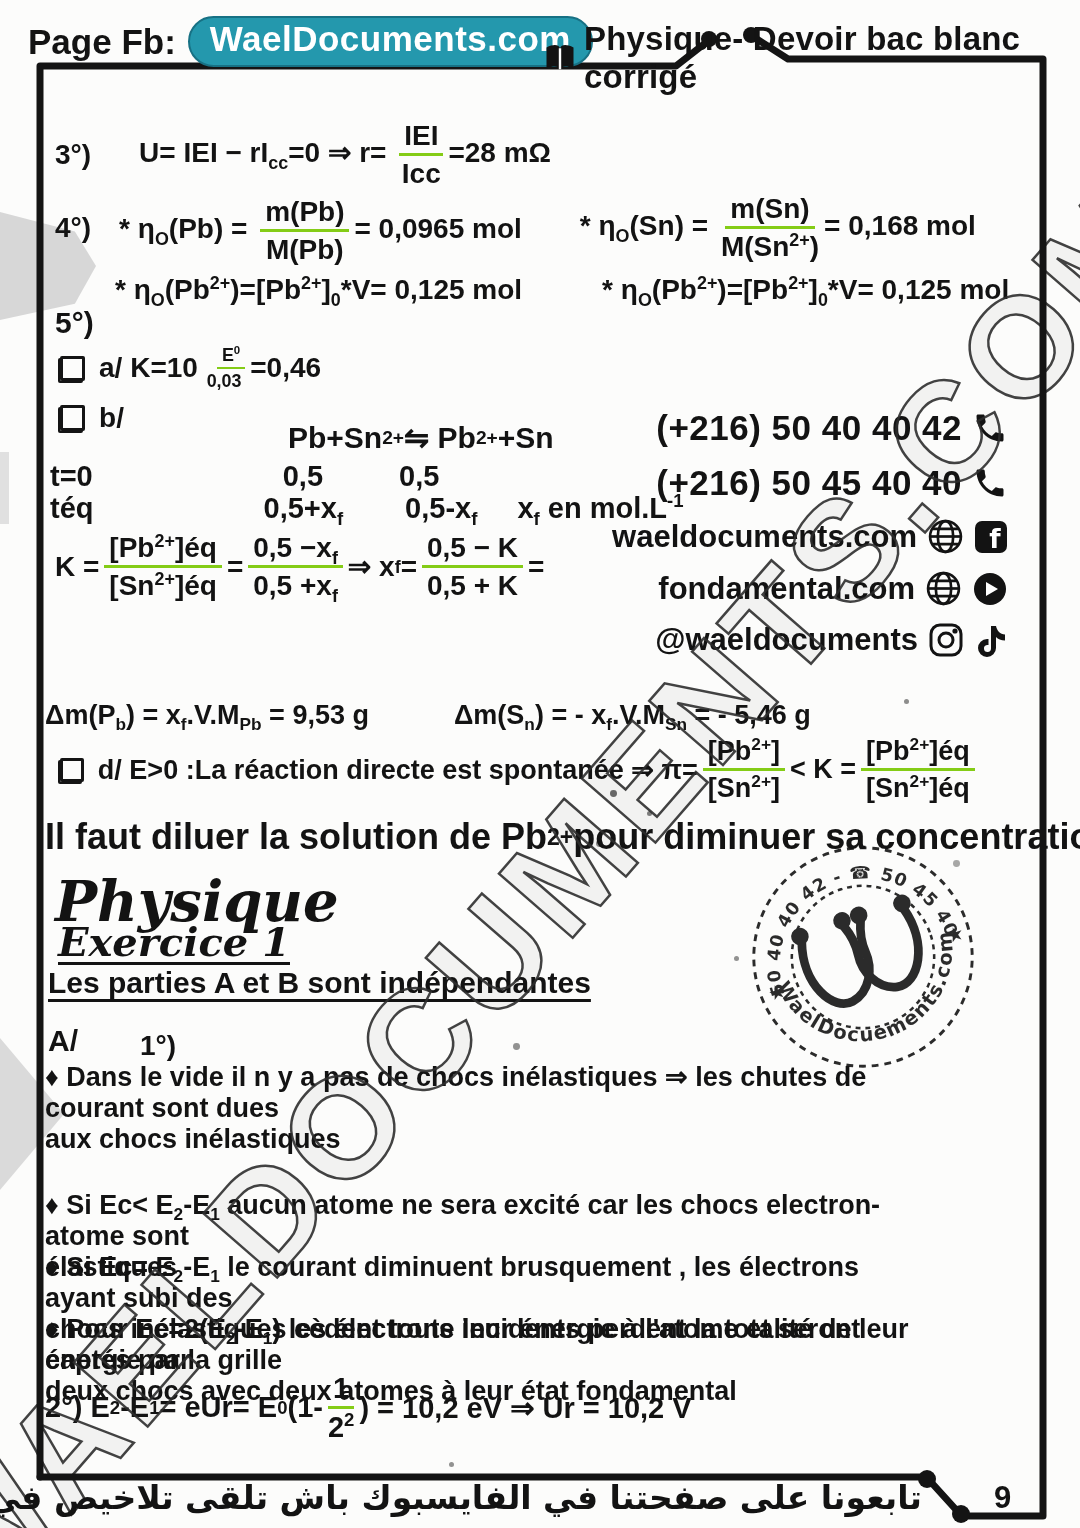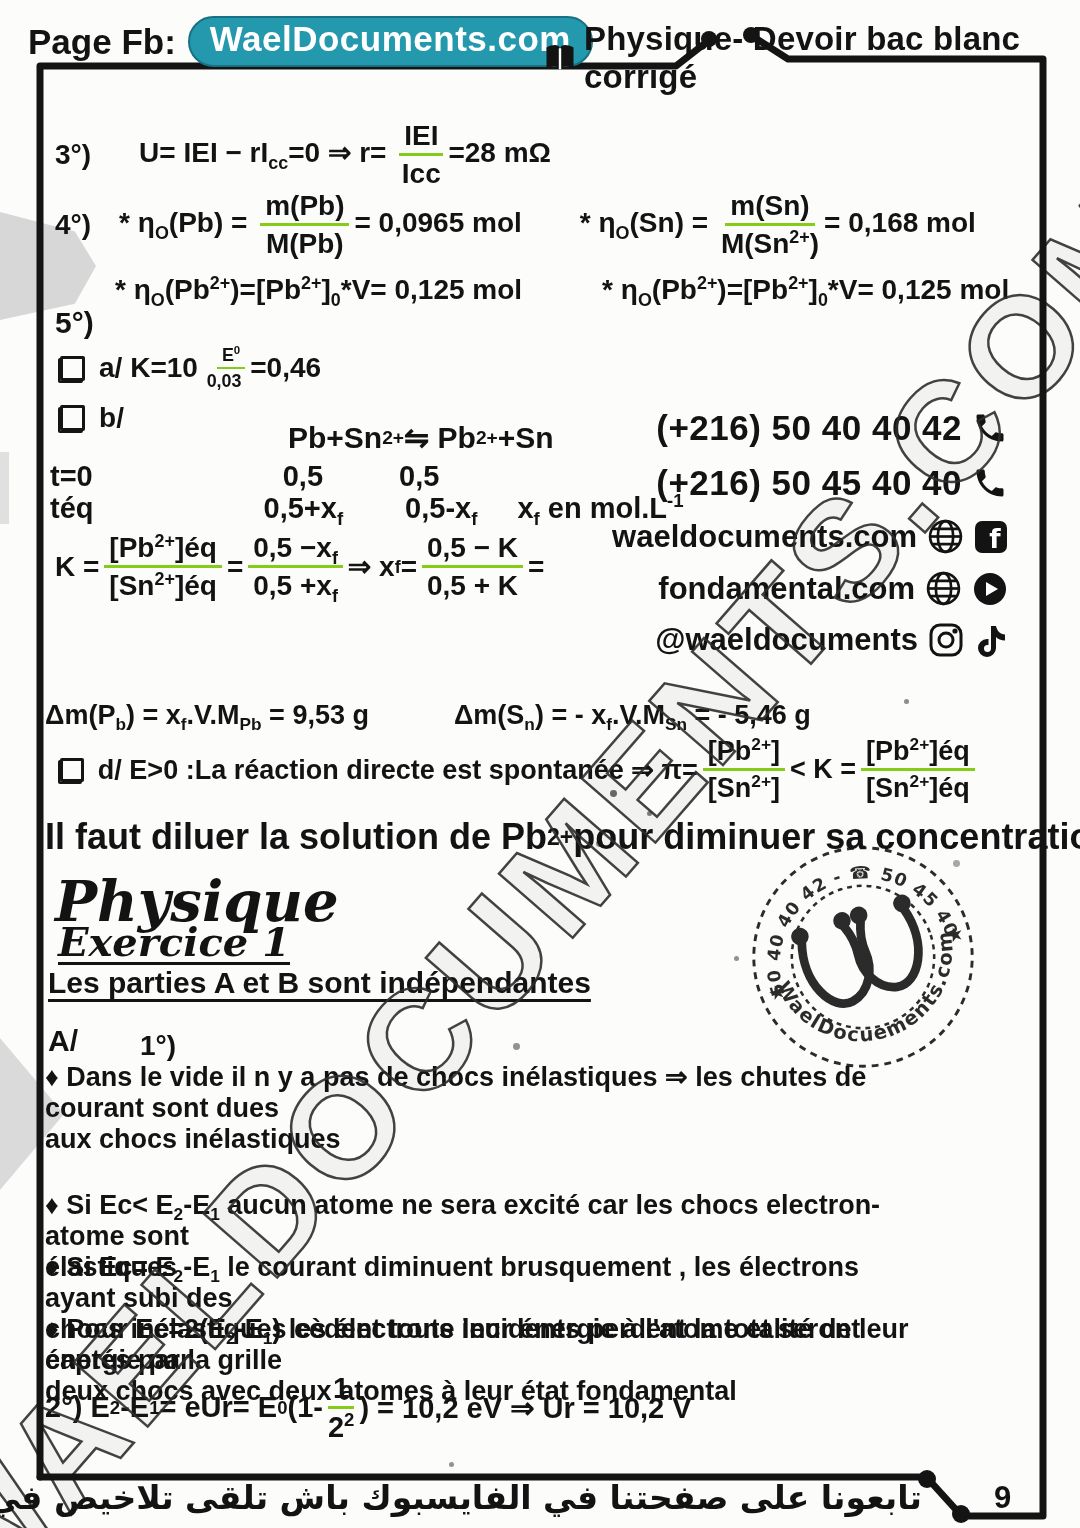--- a/index.html
+++ b/index.html
@@ -101,21 +101,21 @@
   <div class="eq" style="left:55px;top:120px;">
     <span>3°)</span>
     <span style="margin-left:48px;">U= IEI − rI<sub>cc</sub>=0 ⇒ r= <span class="frac">
           <span class="num">IEI</span>
           <span class="den">Icc</span>
         </span>=28 mΩ</span>
   </div>
 
   <div class="eq" style="left:55px;top:190px;">
     <span>4°)</span>
-    <span style="margin-left:28px;">* η<sub>O</sub>(Pb) = <span class="frac">
+    <span style="margin-left:28px;margin-top:6px;">* η<sub>O</sub>(Pb) = <span class="frac">
           <span class="num">m(Pb)</span>
           <span class="den">M(Pb)</span>
         </span>= 0,0965 mol</span>
     <span style="margin-left:58px;">* η<sub>O</sub>(Sn) = <span class="frac">
           <span class="num">m(Sn)</span>
           <span class="den">M(Sn<sup>2+</sup>)</span>
         </span>= 0,168 mol</span>
   </div>
 
   <div class="eq" style="left:115px;top:274px;">

